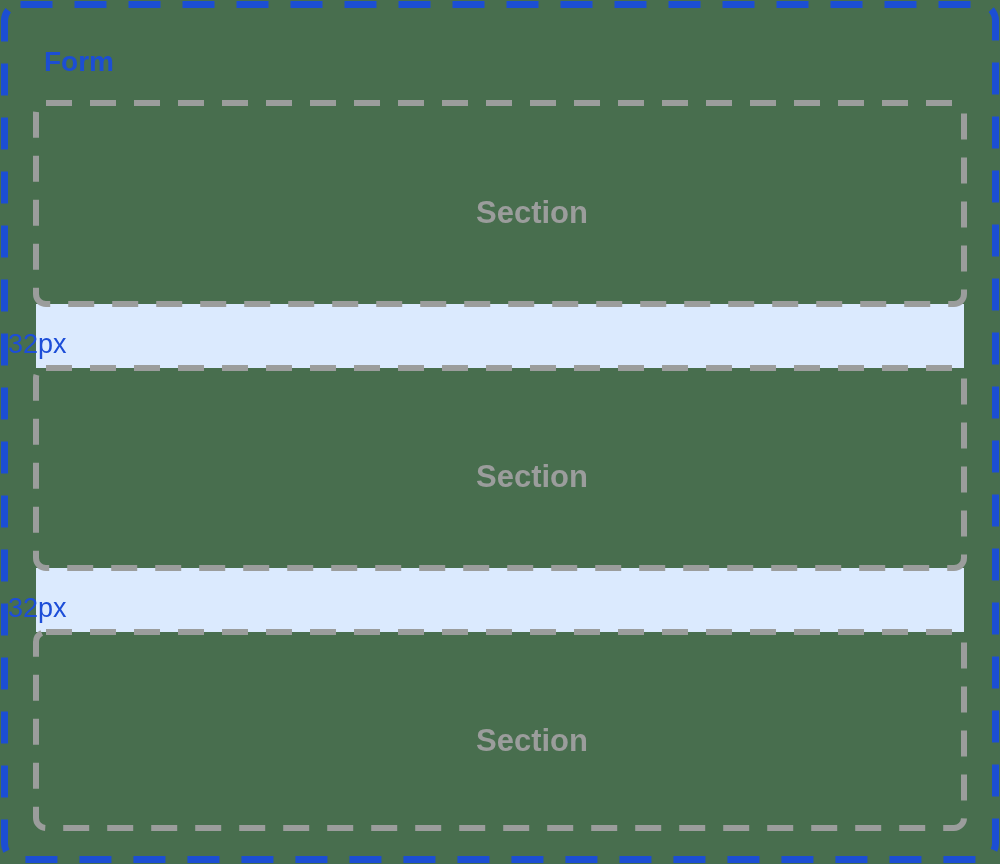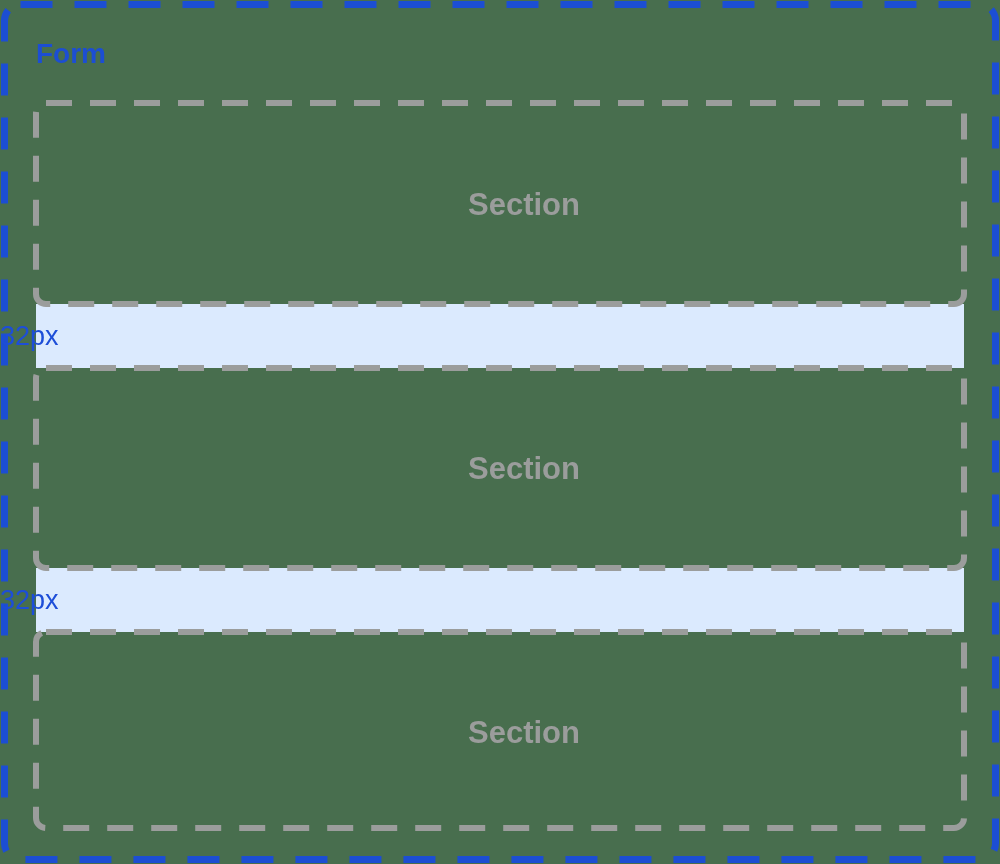--- a/index.html
+++ b/index.html
@@ -18,21 +18,21 @@
   .layer-svg {
     position: absolute;
     left: 0;
     top: 0;
     width: 1000px;
     height: 864px;
     display: block;
   }
   .label {
     position: absolute;
-    margin: 0;
+    margin: 8px;
     white-space: nowrap;
   }
   .form-label {
     left: 36px;
     top: 38px;
     font-size: 28px;
     font-weight: 700;
     color: #1c4ed3;
   }
   .section-label {

